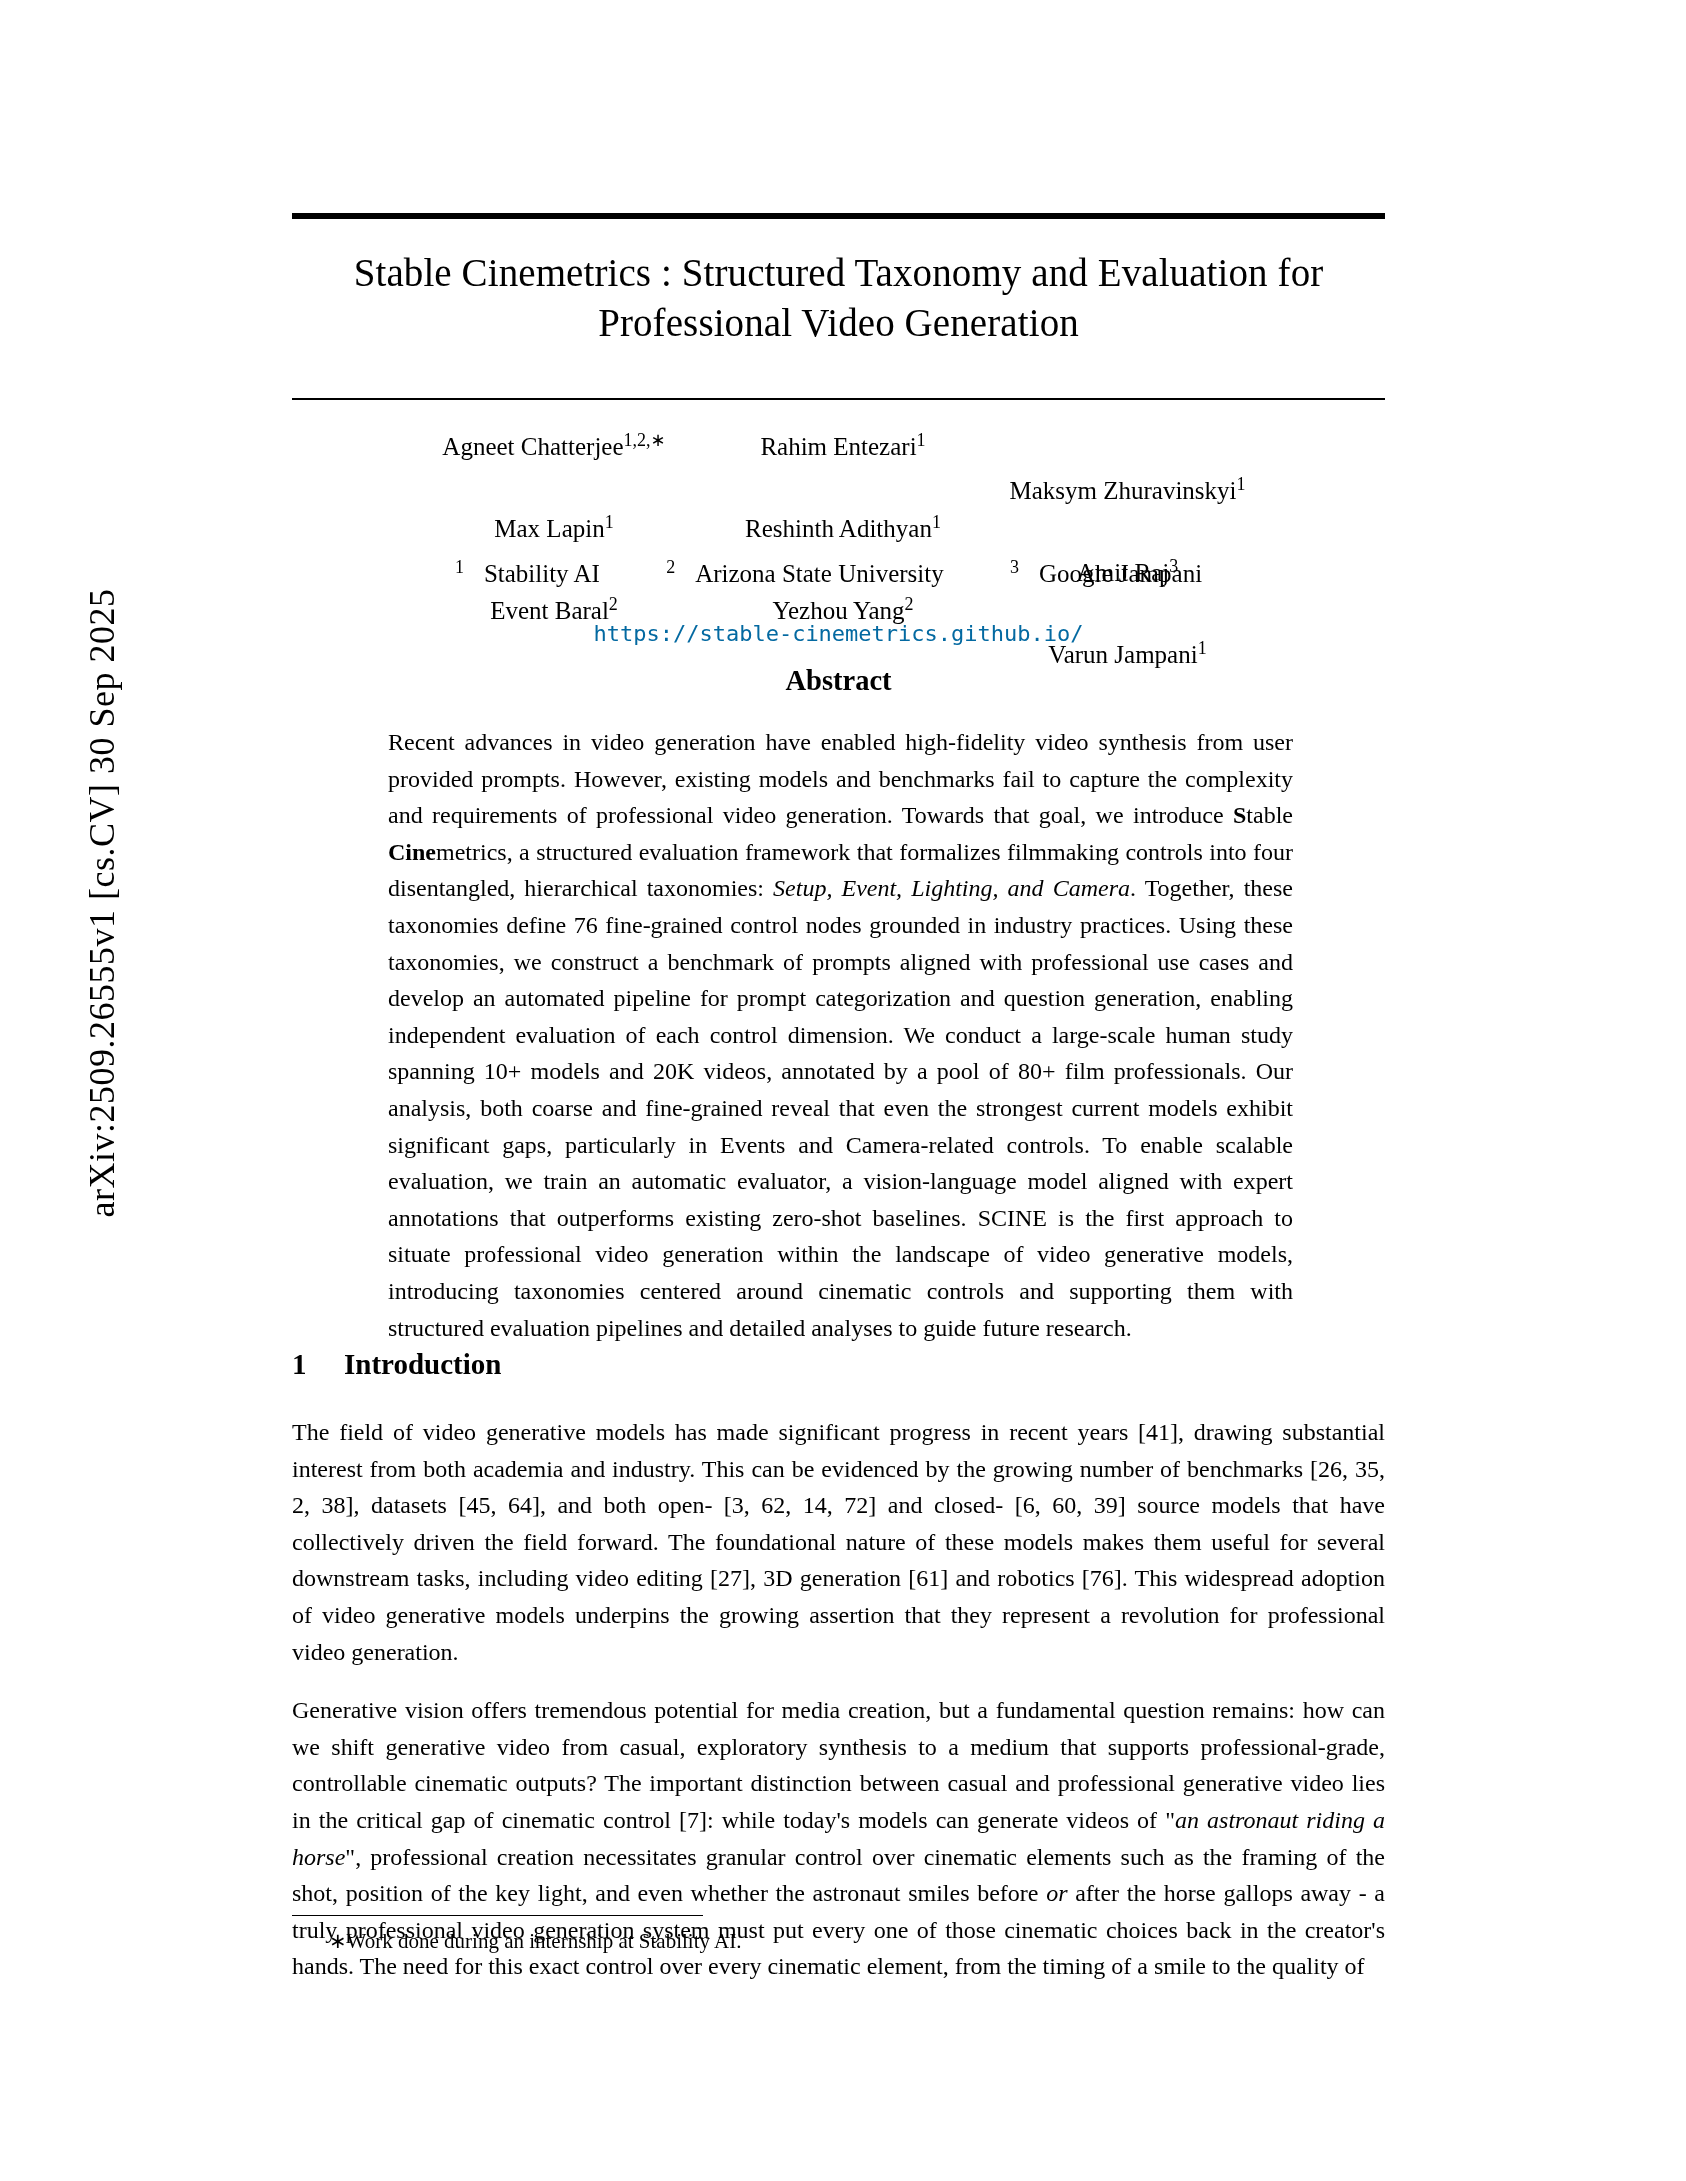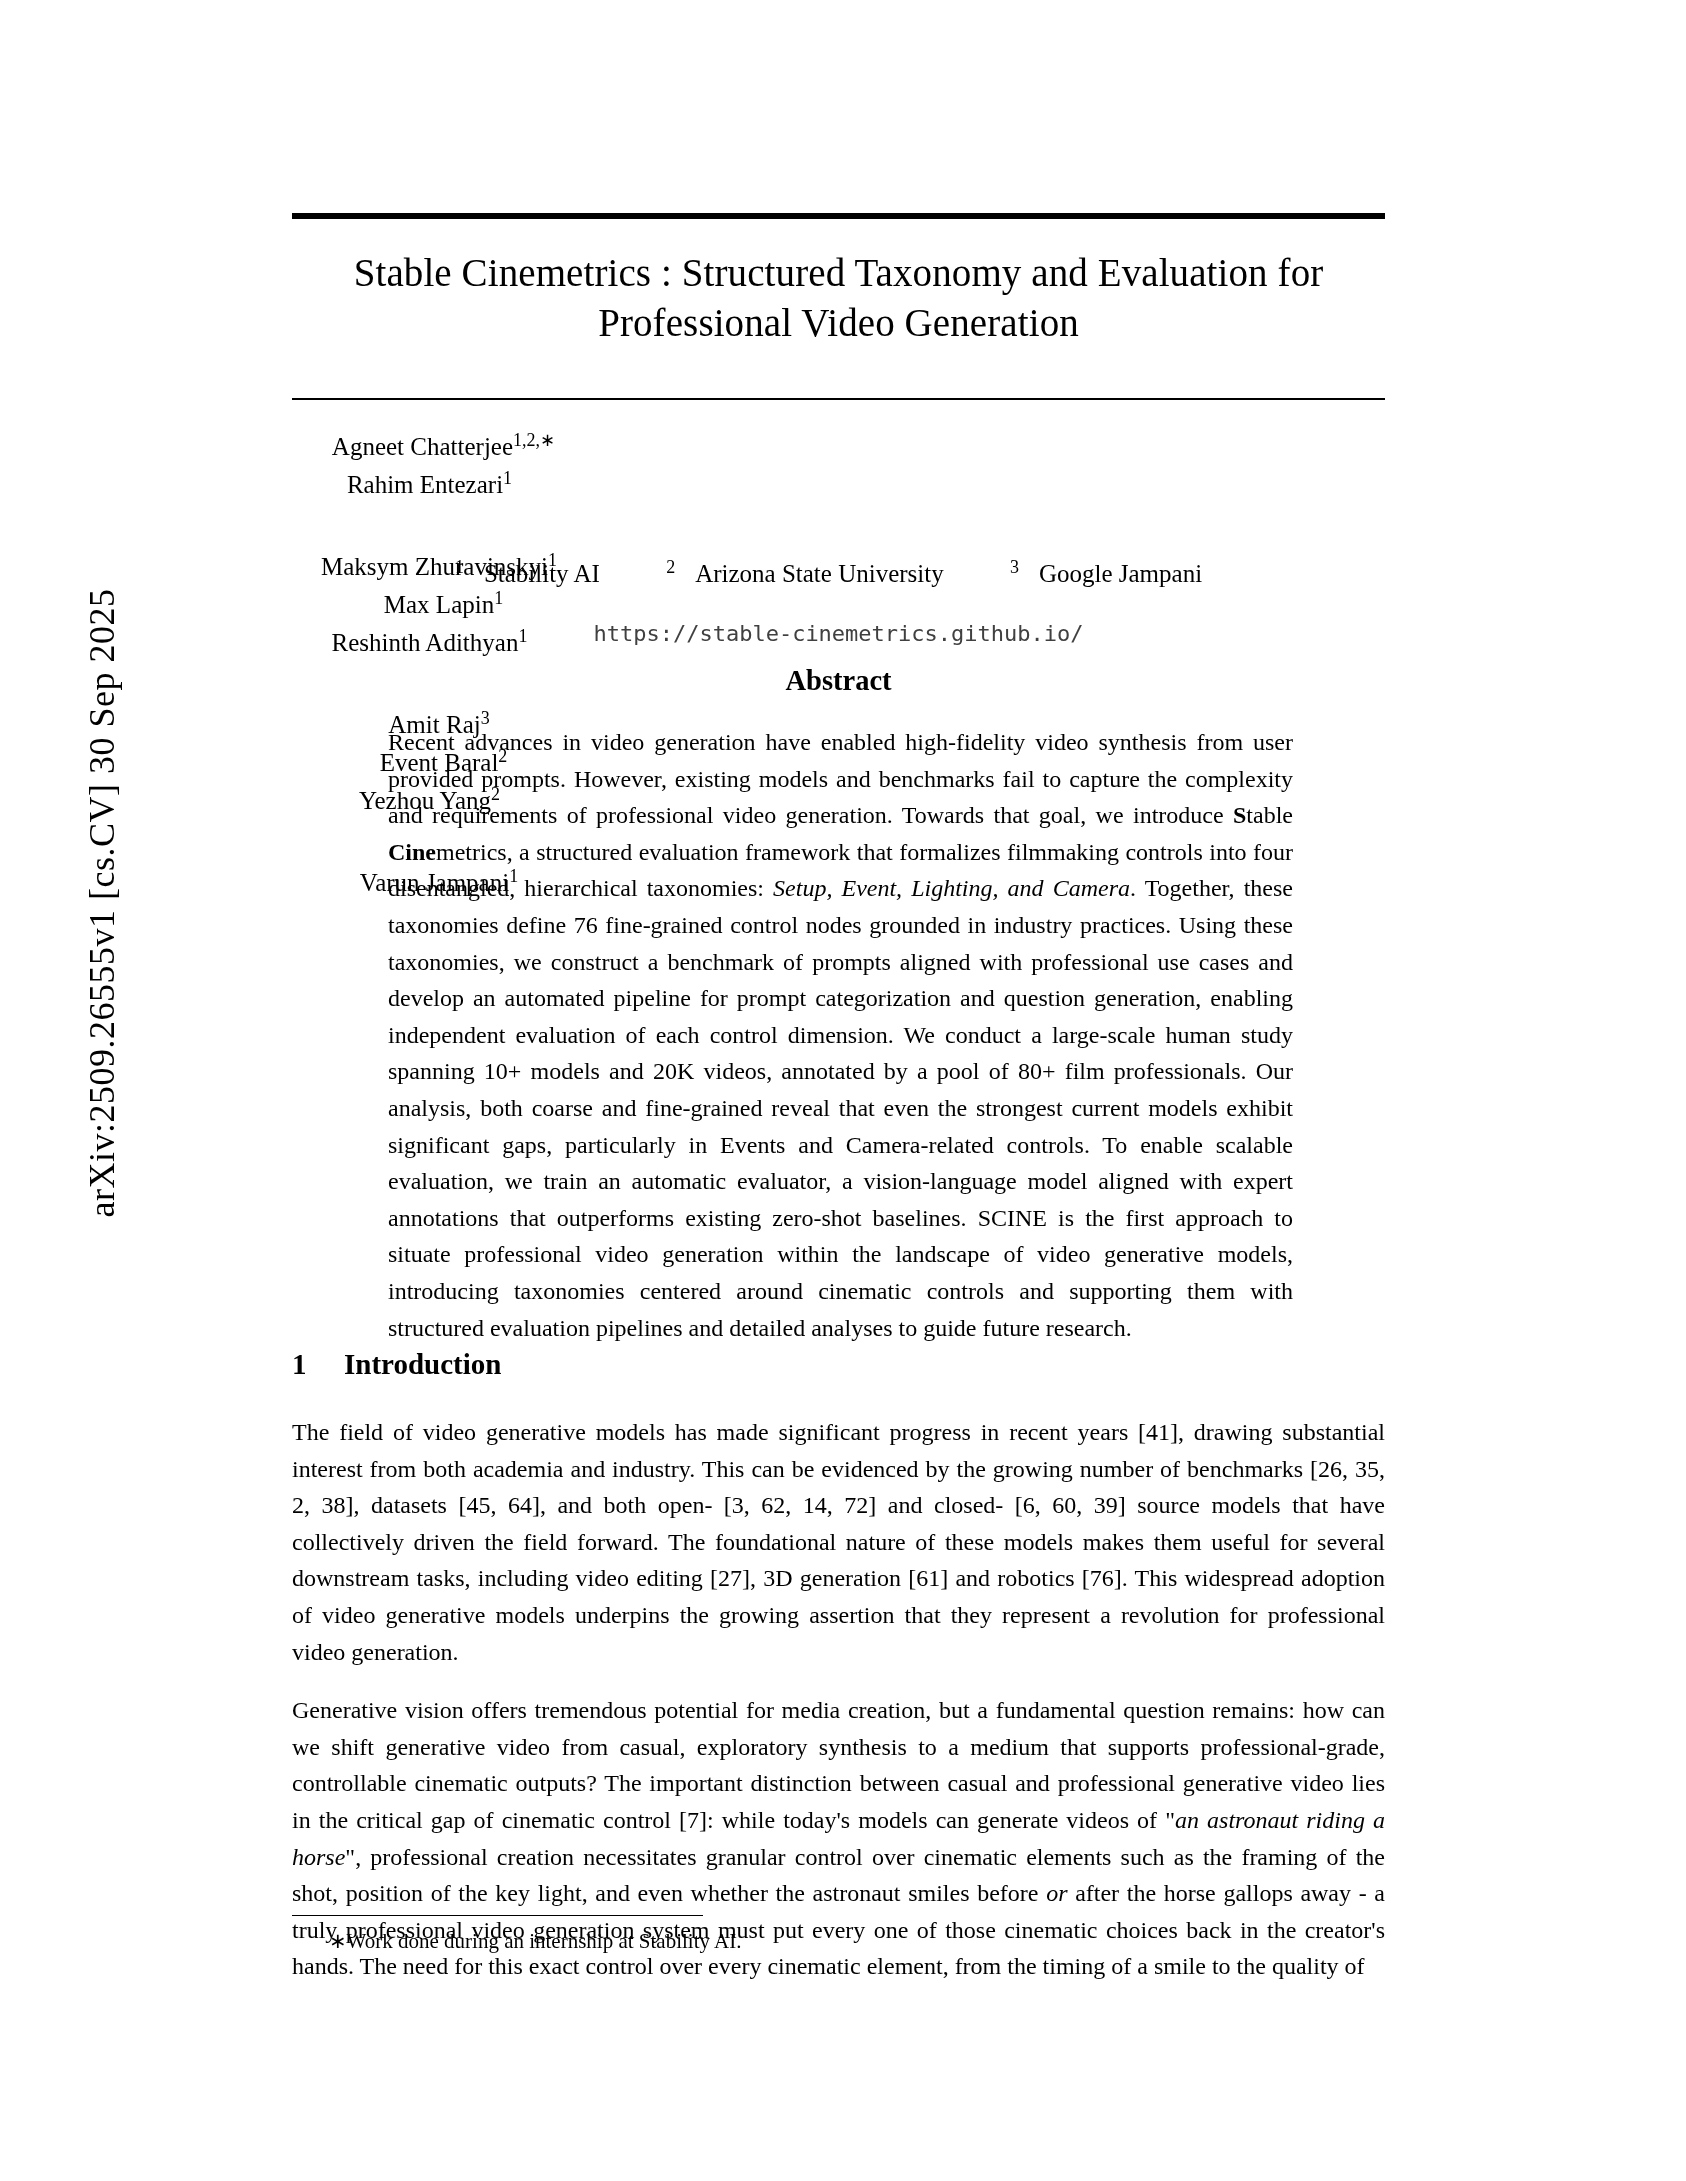--- a/index.html
+++ b/index.html
@@ -74,21 +74,20 @@
     left: 0;
     top: 428px;
     width: 1093px;
     text-align: center;
     font-size: 25px;
     line-height: 1.52;
   }
   .authors .row {
     display: flex;
     justify-content: center;
-    flex-direction: column;
   }
   .authors .col {
     display: inline-block;
     text-align: center;
   }
   .authors .c1 { width: 303px; }
   .authors .c2 { width: 275px; }
   .authors .c3 { width: 294px; margin-top: 44px; }
 
   .affils {
@@ -107,21 +106,21 @@
     position: absolute;
     left: 0;
     top: 621px;
     width: 1093px;
     text-align: center;
     font-family: "DejaVu Sans Mono", monospace;
     font-size: 22px;
     color: #3b3bb5;
     text-decoration: none;
   }
-  .url a { color: #404040; text-decoration: none; }
+  .url a { color: #0369a1; text-decoration: none; }
 
   .abstract-head {
     position: absolute;
     left: 0;
     top: 665px;
     width: 1093px;
     text-align: center;
     font-size: 28.5px;
     font-weight: bold;
   }

